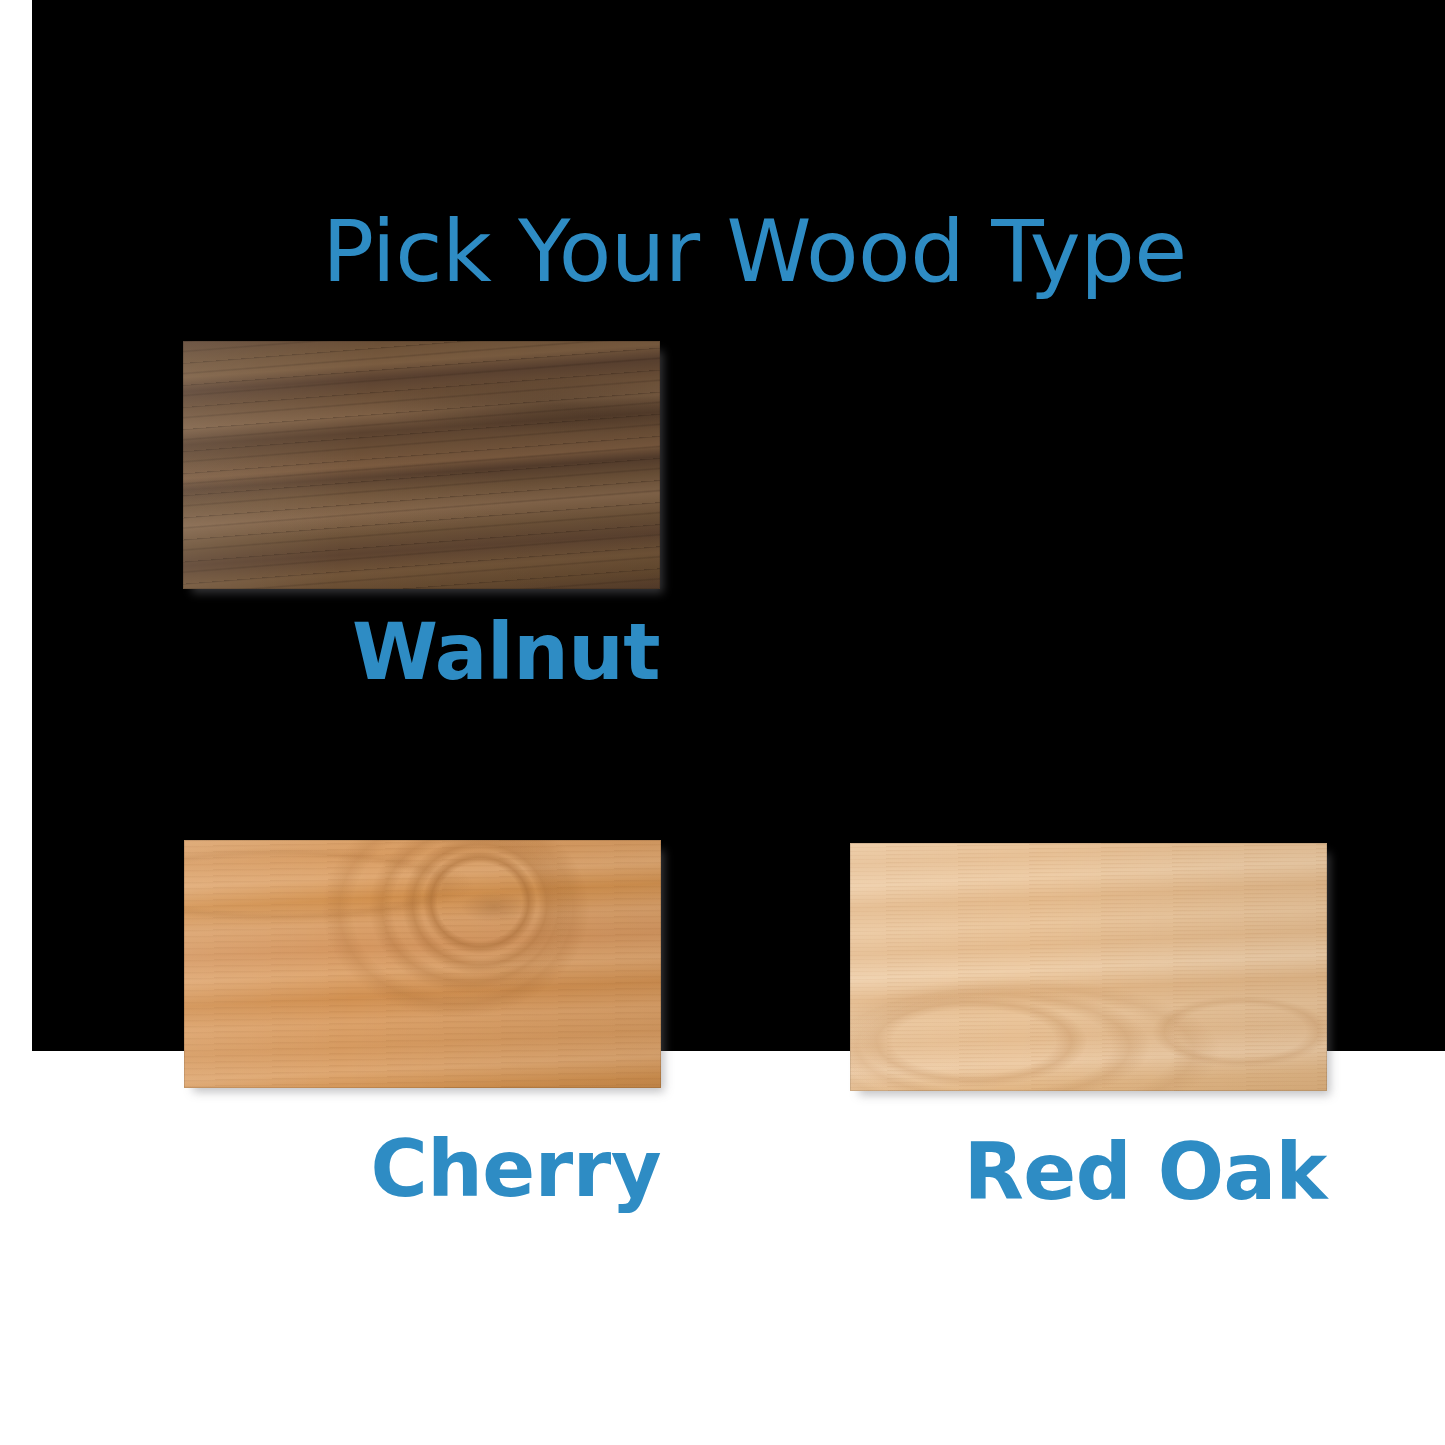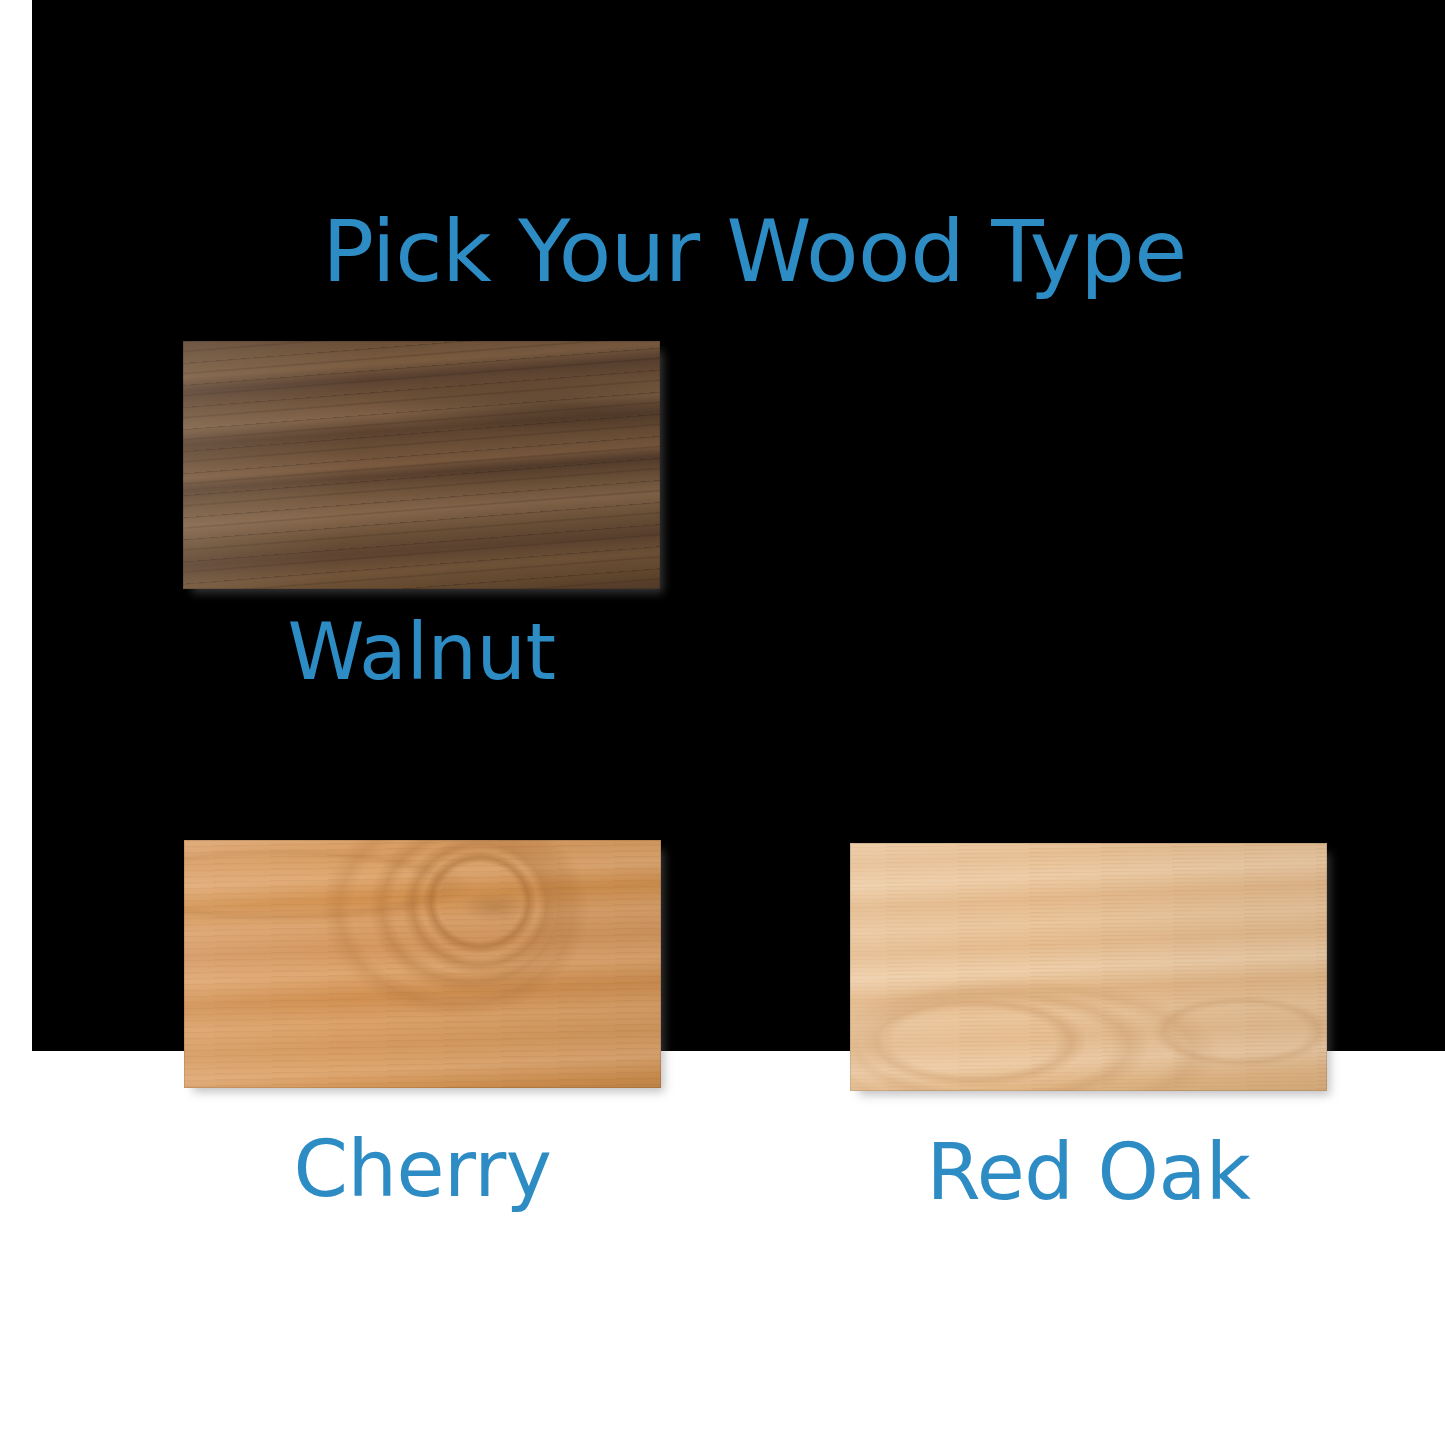--- a/index.html
+++ b/index.html
@@ -65,24 +65,24 @@
   .swatch .edge {
     position: absolute;
     inset: 0;
     box-shadow: inset 0 0 0 1px rgba(0,0,0,0.10);
     pointer-events: none;
   }
 
   .wood-label {
     position: absolute;
     width: 477px;
-    text-align: center;
+    text-align: right;
     font-family: "DejaVu Sans", sans-serif;
     font-size: 78px;
-    font-weight: 400;
+    font-weight: 700;
     color: #2E8CC4;
     letter-spacing: -0.5px;
     line-height: 1;
     white-space: nowrap;
   }
 
   
   #card-walnut   { left: 151px; top: 341px; }
   #card-maple    { left: 810px; top: 325px; }
   #card-cherry   { left: 152px; top: 840px; }

